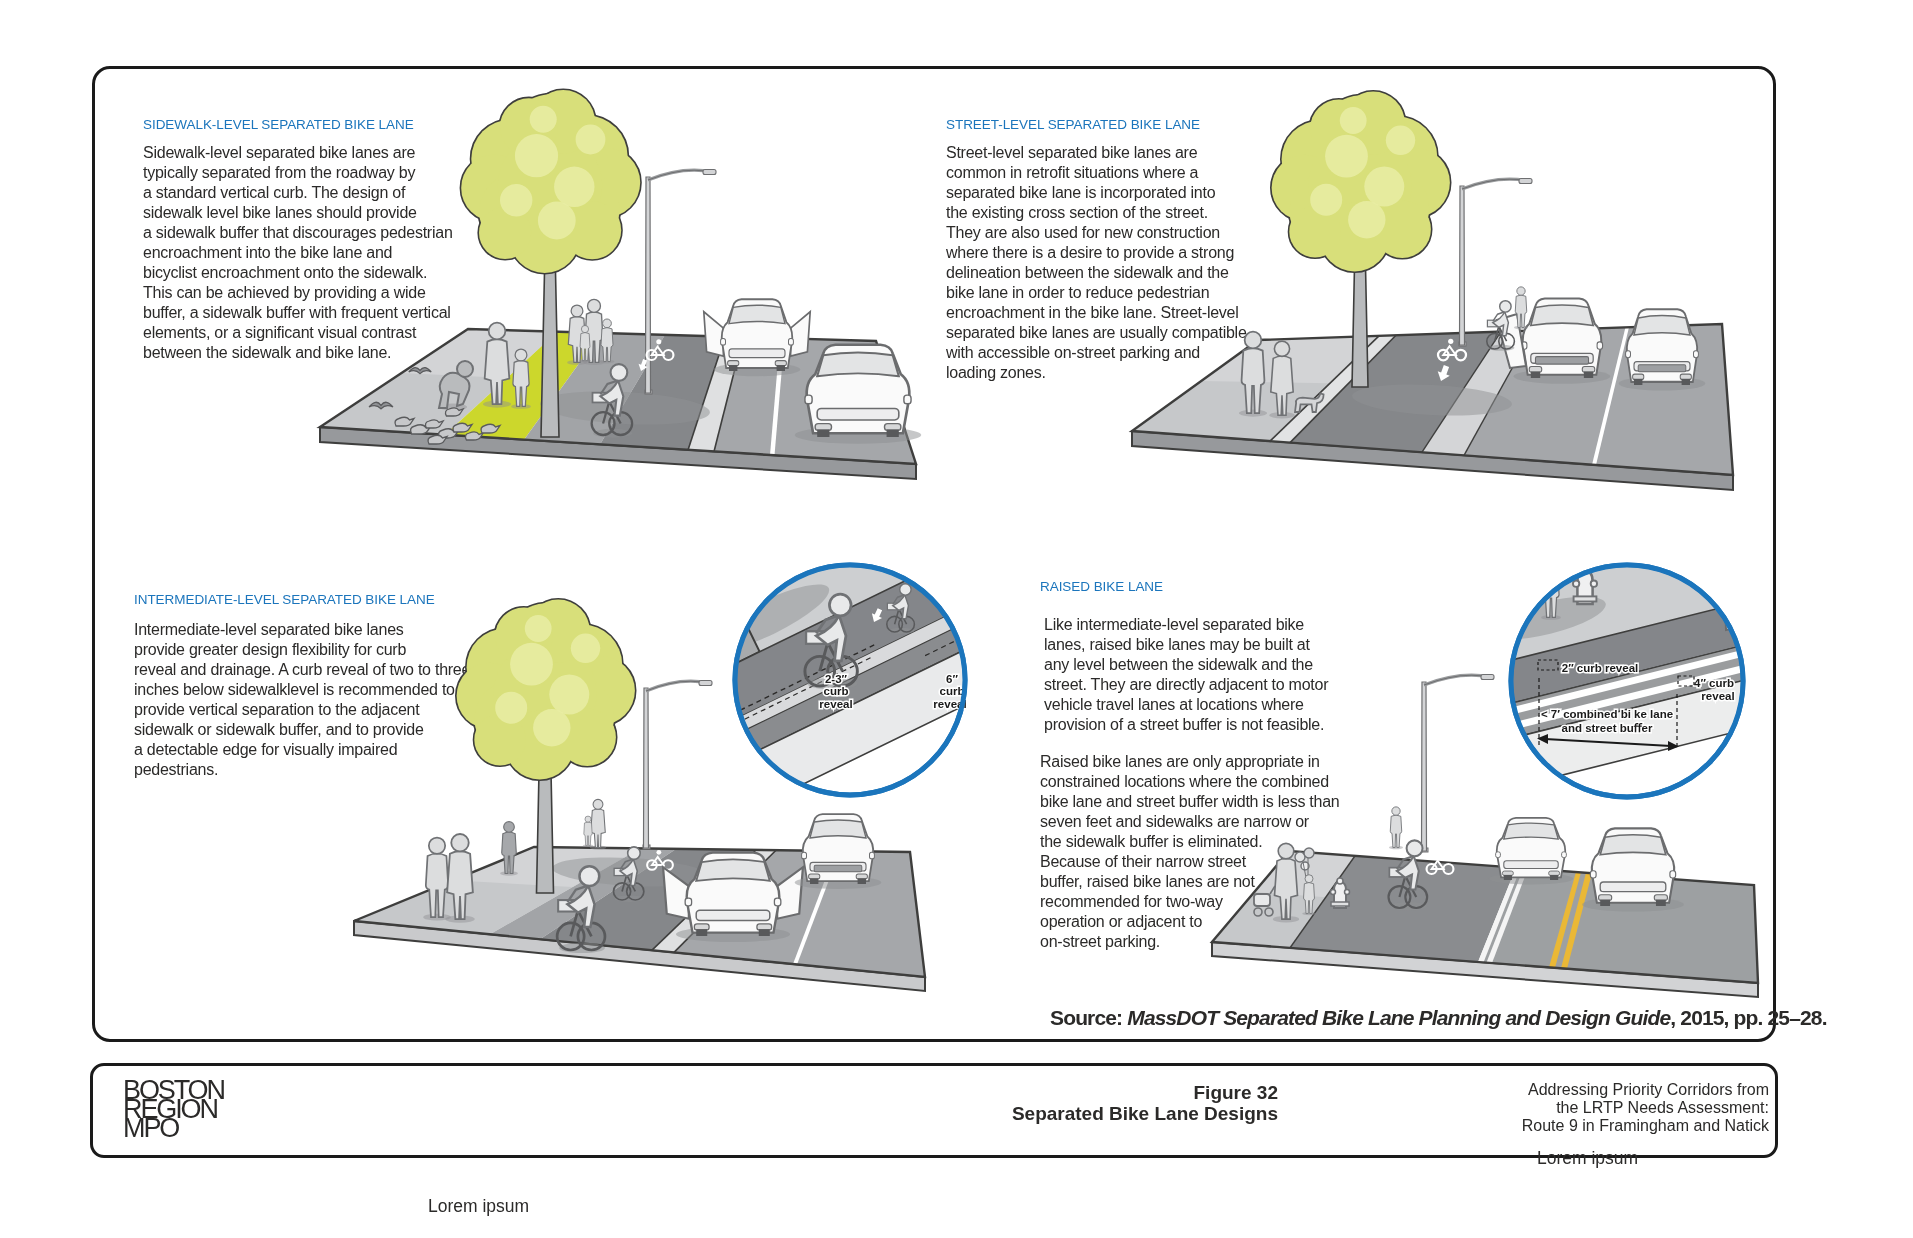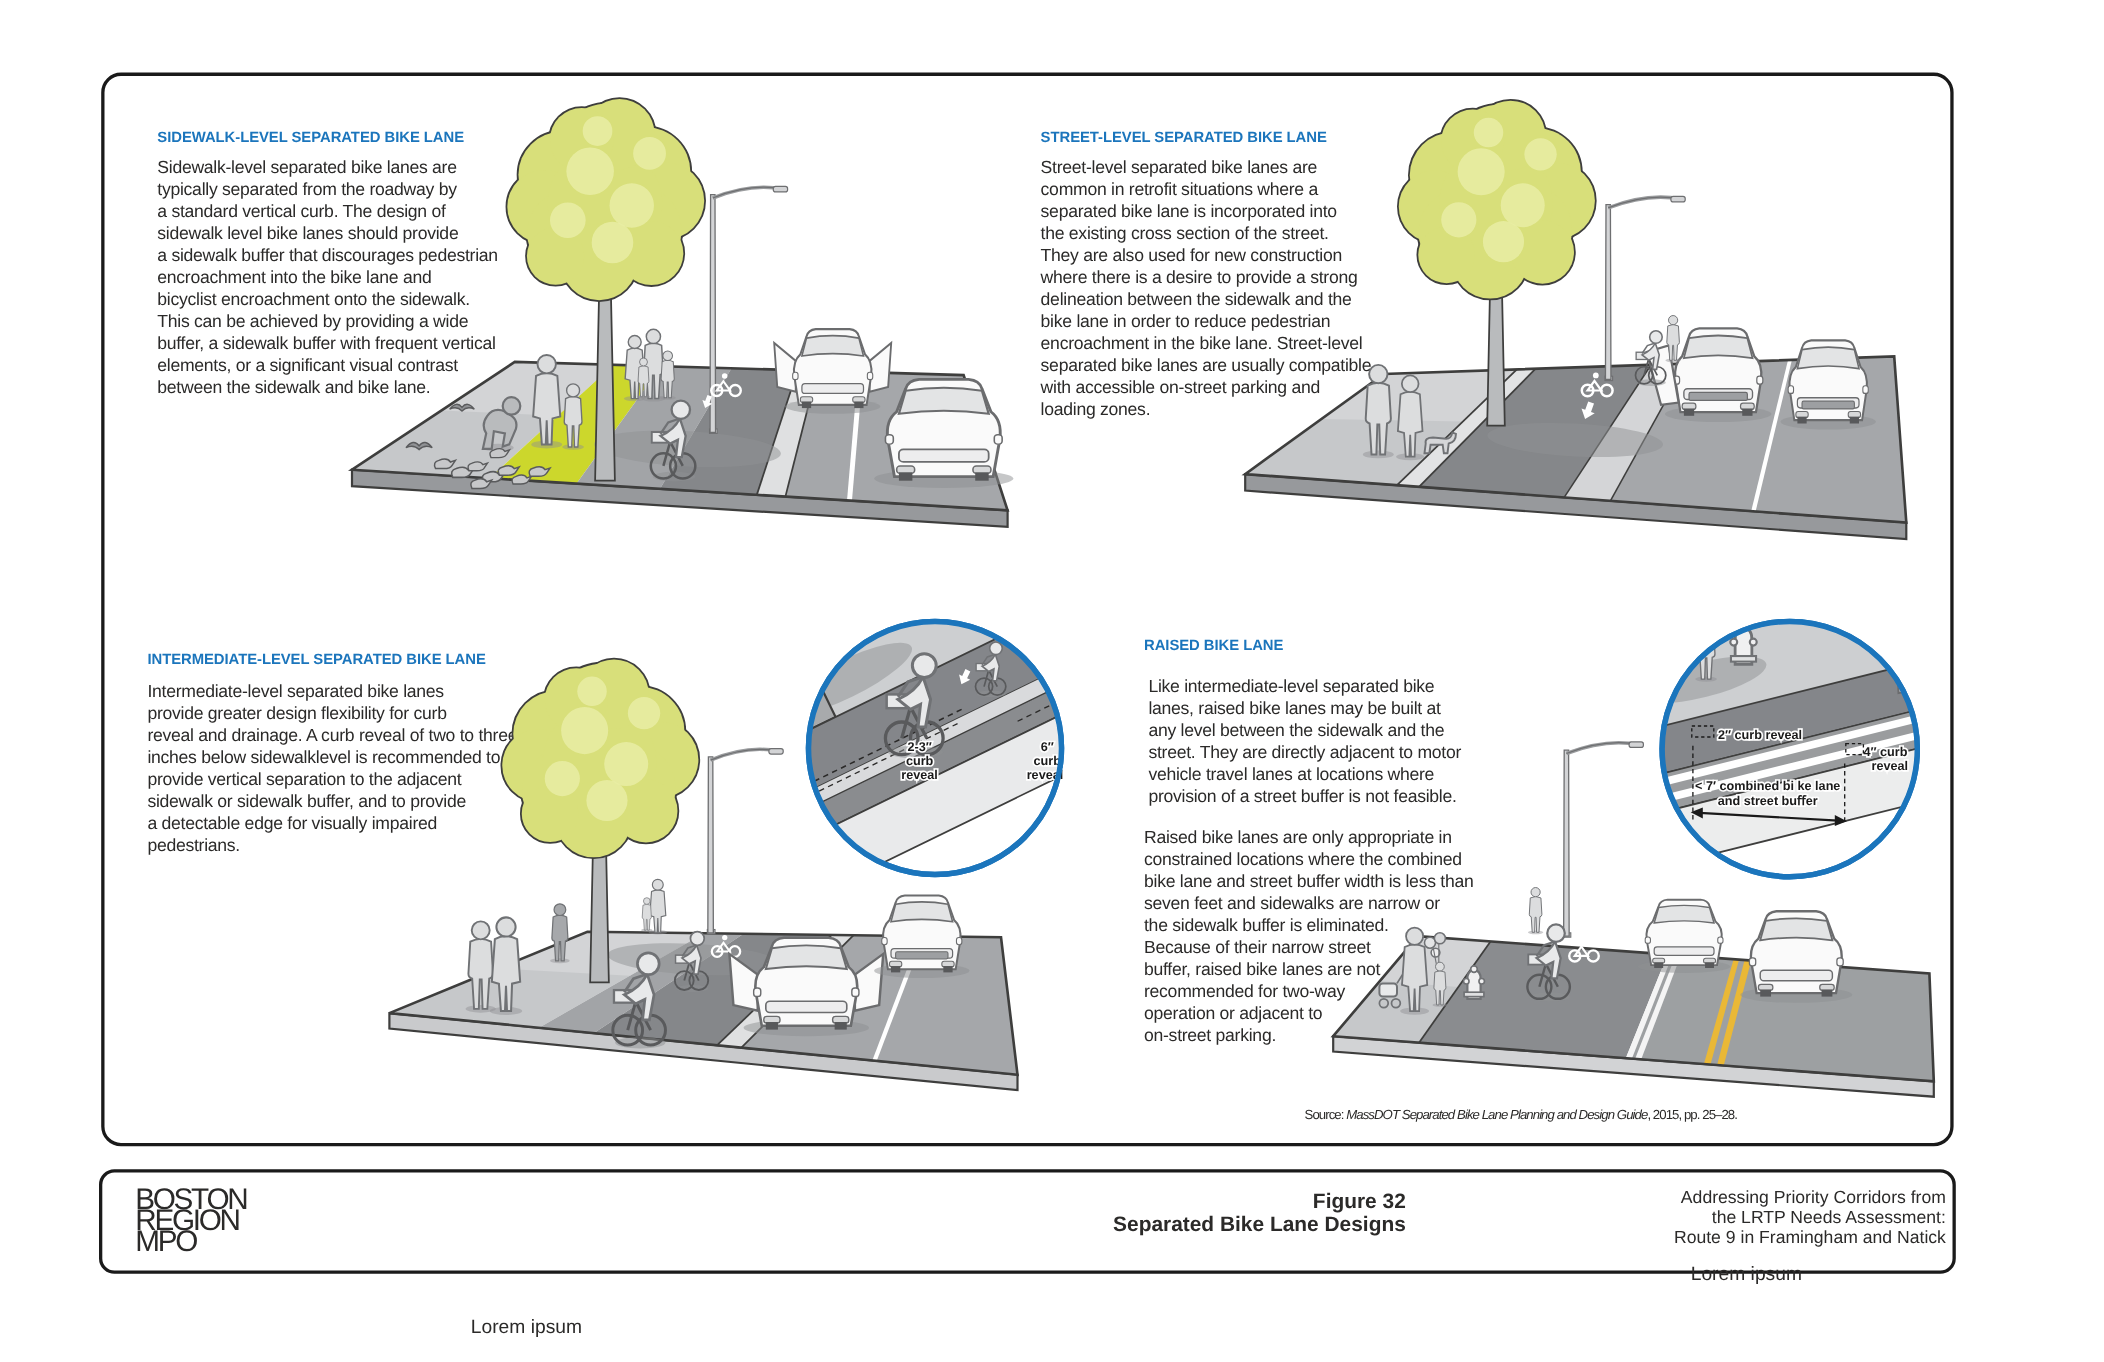--- a/index.html
+++ b/index.html
@@ -1,15 +1,15 @@
 <!DOCTYPE html>
 <html><head><meta charset="utf-8"><style>
 html,body{margin:0;padding:0;width:1913px;height:1238px;background:#fff;overflow:hidden}
 body{font-family:"Liberation Sans",sans-serif;color:#2b2a29;position:relative}
-.h{position:absolute;font-weight:bold;font-size:13.5px;letter-spacing:-0.05px;color:#1b75bc;white-space:nowrap}
+.h{position:absolute;font-weight:normal;font-size:13.5px;letter-spacing:-0.05px;color:#1b75bc;white-space:nowrap}
 .b{position:absolute;font-size:16px;line-height:20px;letter-spacing:-0.25px;white-space:nowrap}
 </style></head><body>
 <div style="position:absolute;left:92px;top:66px;width:1684px;height:976px;border:3px solid #1a1a1a;border-radius:18px;box-sizing:border-box"></div>
 <div class="h" style="left:143px;top:116.5px">SIDEWALK-LEVEL SEPARATED BIKE LANE</div>
 <div class="b" style="left:143px;top:143px">Sidewalk-level separated bike lanes are<br>typically separated from the roadway by<br>a standard vertical curb. The design of<br>sidewalk level bike lanes should provide<br>a sidewalk buffer that discourages pedestrian<br>encroachment into the bike lane and<br>bicyclist encroachment onto the sidewalk.<br>This can be achieved by providing a wide<br>buffer, a sidewalk buffer with frequent vertical<br>elements, or a significant visual contrast<br>between the sidewalk and bike lane.</div>
 <div class="h" style="left:946px;top:116.5px">STREET-LEVEL SEPARATED BIKE LANE</div>
 <div class="b" style="left:946px;top:143px">Street-level separated bike lanes are<br>common in retrofit situations where a<br>separated bike lane is incorporated into<br>the existing cross section of the street.<br>They are also used for new construction<br>where there is a desire to provide a strong<br>delineation between the sidewalk and the<br>bike lane in order to reduce pedestrian<br>encroachment in the bike lane. Street-level<br>separated bike lanes are usually compatible<br>with accessible on-street parking and<br>loading zones.</div>
 <div class="h" style="left:134px;top:591.5px">INTERMEDIATE-LEVEL SEPARATED BIKE LANE</div>
 <div class="b" style="left:134px;top:620px">Intermediate-level separated bike lanes<br>provide greater design flexibility for curb<br>reveal and drainage. A curb reveal of two to three<br>inches below sidewalklevel is recommended to<br>provide vertical separation to the adjacent<br>sidewalk or sidewalk buffer, and to provide<br>a detectable edge for visually impaired<br>pedestrians.</div>
 <div class="h" style="left:1040px;top:579px">RAISED BIKE LANE</div>
@@ -606,18 +606,18 @@
     <rect x="1678" y="676" width="16" height="10" fill="none" stroke="#1a1a1a" stroke-width="1.2" stroke-dasharray="3,2.5"></rect>
     <text x="1607" y="718" font-size="11.5" font-weight="bold" fill="#1a1a1a" text-anchor="middle" stroke="#fff" stroke-width="3" paint-order="stroke">&lt; 7′ combined bi ke lane</text>
     <text x="1607" y="732" font-size="11.5" font-weight="bold" fill="#1a1a1a" text-anchor="middle" stroke="#fff" stroke-width="3" paint-order="stroke">and street buﬀer</text>
     <line x1="1539" y1="678" x2="1539" y2="745" stroke="#1a1a1a" stroke-width="1.2" stroke-dasharray="4,3"></line>
     <line x1="1677" y1="694" x2="1677" y2="750" stroke="#1a1a1a" stroke-width="1.2" stroke-dasharray="4,3"></line>
     <line x1="1545" y1="739" x2="1671" y2="746" stroke="#1a1a1a" stroke-width="2"></line>
     <polygon points="1537,738.5 1548,734 1548,744" fill="#1a1a1a"></polygon>
     <polygon points="1679,746.5 1668,741 1668,751" fill="#1a1a1a"></polygon>
     <circle cx="1627" cy="681" r="116" fill="none" stroke="#1b75bc" stroke-width="5"></circle>
   </svg>
-<div style="position:absolute;left:1050px;top:1005.5px;width:665px;text-align:center;font-size:12px;letter-spacing:-0.85px;font-weight:normal;white-space:nowrap">Source: <i>MassDOT Separated Bike Lane Planning and Design Guide</i>, 2015, pp. 25–28.</div>
+<div style="position:absolute;left:1050px;top:1005.5px;width:665px;text-align:left;font-size:21px;letter-spacing:-0.85px;font-weight:bold;white-space:nowrap">Source: <i>MassDOT Separated Bike Lane Planning and Design Guide</i>, 2015, pp. 25–28.</div>
 <div style="position:absolute;left:90px;top:1063px;width:1688px;height:95px;border:3px solid #1a1a1a;border-radius:14px;box-sizing:border-box"></div>
 <div style="position:absolute;left:123px;top:1080.5px;font-size:27px;line-height:19px;letter-spacing:-2.1px">BOSTON<br>REGION<br>MPO</div>
 <div style="position:absolute;left:590px;top:1082px;width:688px;text-align:right;font-size:19px;font-weight:bold;line-height:21px">Figure 32<br>Separated Bike Lane Designs</div>
 <div style="position:absolute;left:1200px;top:1081px;width:569px;text-align:right;font-size:16px;line-height:18px">Addressing Priority Corridors from<br>the LRTP Needs Assessment:<br>Route 9 in Framingham and Natick</div>
 <div style="position:absolute;left:1537px;top:1148px;font-size:17.5px">Lorem ipsum</div>
 <div style="position:absolute;left:428px;top:1196px;font-size:17.5px">Lorem ipsum</div>
 </body></html>

